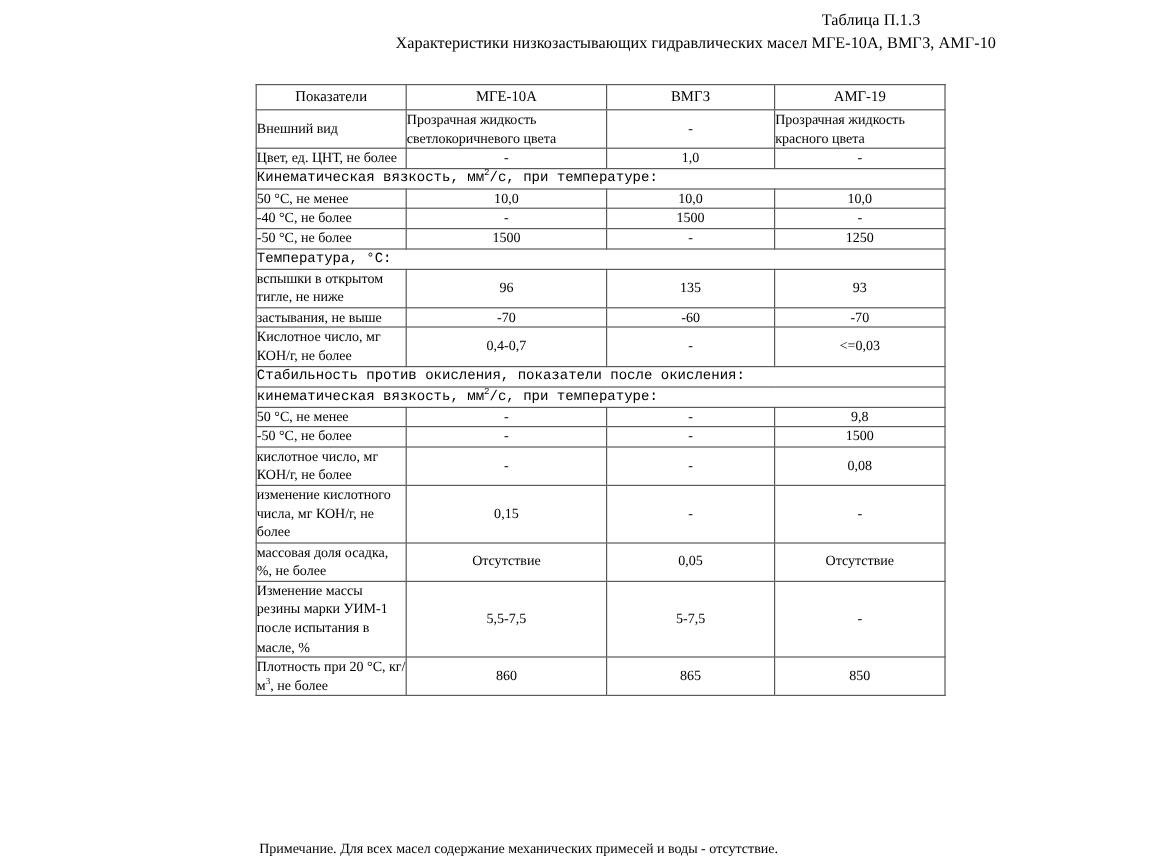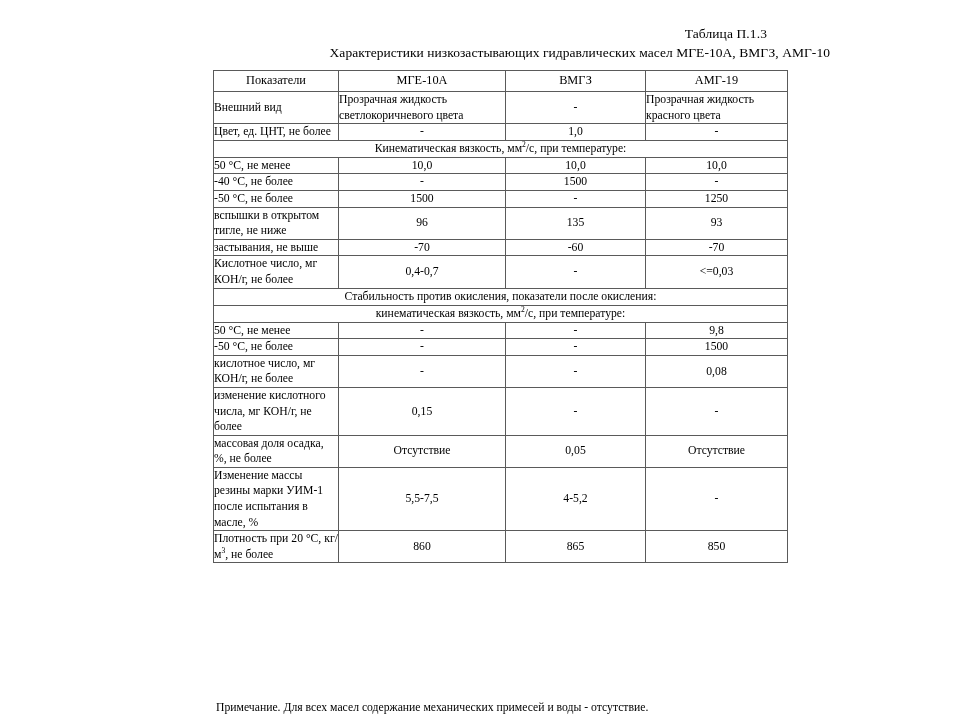--- a/index.html
+++ b/index.html
@@ -19,21 +19,21 @@
     position: relative;
     width: 960px;
     height: 720px;
     box-sizing: border-box;
   }
 
   
   .heading {
     width: 574px;
     margin: 0 auto;
-    padding-top: 25px;
+    padding-top: 8px;
   }
   .table-number {
     text-align: right;
     font-size: 13.5px;
     line-height: 17px;
     letter-spacing: 0.1px;
   }
   .table-caption {
     text-align: center;
     font-size: 13.5px;
@@ -85,23 +85,24 @@
   td.lbl {
     text-align: left;
     padding: 3px 2px 3px 5px;
     vertical-align: middle;
   }
   td.val {
     text-align: center;
     padding: 3px 3px;
   }
   td.section {
-    text-align: center;
+    text-align: left;
     padding: 2px 0 3px 0;
     height: 16px;
+    font-family: Liberation Mono, monospace;
   }
   td.nowrap-lbl { white-space: nowrap; }
 
   .sup {
     font-size: 7.6px;
     vertical-align: super;
     line-height: 0;
   }
 
   
@@ -174,20 +175,23 @@
           <td class="val">-</td>
         </tr>
 
         <tr>
           <td class="lbl nowrap-lbl">-50 °С, не более</td>
           <td class="val">1500</td>
           <td class="val">-</td>
           <td class="val">1250</td>
         </tr>
 
+        <tr>
+          <td class="section" colspan="4">Температура, °С:</td>
+        </tr>
 
         <tr>
           <td class="lbl">вспышки в открытом тигле, не ниже</td>
           <td class="val">96</td>
           <td class="val">135</td>
           <td class="val">93</td>
         </tr>
 
         <tr>
           <td class="lbl nowrap-lbl">застывания, не выше</td>
@@ -242,21 +246,21 @@
         <tr>
           <td class="lbl">массовая доля осадка, %, не более</td>
           <td class="val">Отсутствие</td>
           <td class="val">0,05</td>
           <td class="val">Отсутствие</td>
         </tr>
 
         <tr>
           <td class="lbl">Изменение массы резины марки УИМ-1 после испытания в масле, %</td>
           <td class="val">5,5-7,5</td>
-          <td class="val">4-5,2</td>
+          <td class="val">5-7,5</td>
           <td class="val">-</td>
         </tr>
 
 
         <tr>
           <td class="lbl"><span>Плотность при 20 °С, кг/м</span><span class="sup">3</span><span>, не более</span></td>
           <td class="val">860</td>
           <td class="val">865</td>
           <td class="val">850</td>
         </tr>

